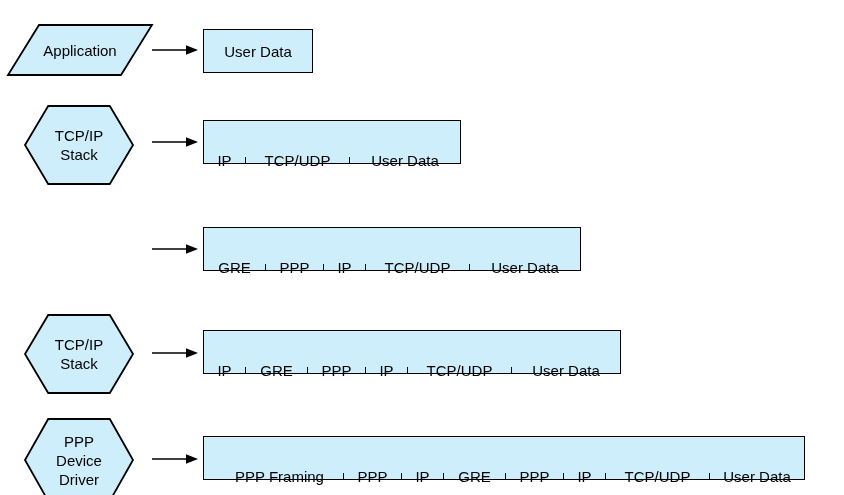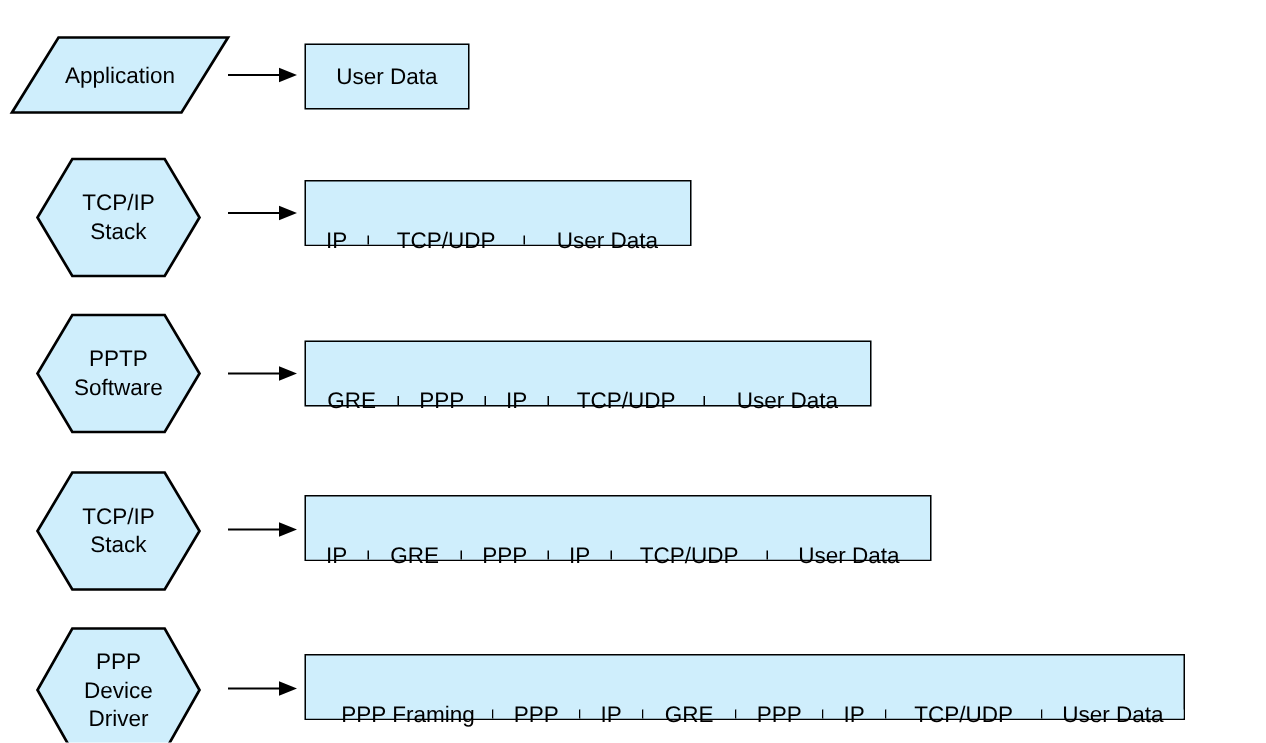--- a/index.html
+++ b/index.html
@@ -113,27 +113,20 @@
     </div>
     <div class="arrow" style="left: 152px; top: 123px;"><svg width="46" height="14" viewBox="0 0 46 14">
         <line x1="0" y1="7" x2="35" y2="7" stroke="#000000" stroke-width="1.4"></line>
         <path d="M 34 2.2 L 46 7 L 34 11.8 Z" fill="#000000"></path>
       </svg></div>
     <div class="packet" style="left: 203px; top: 108px; height: 44px;">
       <div class="seg" style="width: 42px;">IP</div>
       <div class="seg" style="width: 104px;">TCP/UDP</div>
       <div class="seg" style="width: 110px;">User Data</div>
     </div>
-    <div class="stage" style="left: 24px; top: 197px; width: 110px; height: 80px;">
-      <svg width="110" height="80" viewBox="0 0 110 80">
-        <path d="M 24.2 1 L 85.8 1 L 109 40 L 85.8 79 L 24.2 79 L 1 40 Z" fill="#cfeefc" stroke="#000000" stroke-width="1.8" stroke-linejoin="miter"></path>
-      </svg>
-      <div class="stage-label">PPTP
-Software</div>
-    </div>
     <div class="arrow" style="left: 152px; top: 230px;"><svg width="46" height="14" viewBox="0 0 46 14">
         <line x1="0" y1="7" x2="35" y2="7" stroke="#000000" stroke-width="1.4"></line>
         <path d="M 34 2.2 L 46 7 L 34 11.8 Z" fill="#000000"></path>
       </svg></div>
     <div class="packet" style="left: 203px; top: 215px; height: 44px;">
       <div class="seg" style="width: 62px;">GRE</div>
       <div class="seg" style="width: 58px;">PPP</div>
       <div class="seg" style="width: 42px;">IP</div>
       <div class="seg" style="width: 104px;">TCP/UDP</div>
       <div class="seg" style="width: 110px;">User Data</div>
@@ -163,21 +156,21 @@
       </svg>
       <div class="stage-label">PPP
 Device
 Driver</div>
     </div>
     <div class="arrow" style="left: 152px; top: 440px;"><svg width="46" height="14" viewBox="0 0 46 14">
         <line x1="0" y1="7" x2="35" y2="7" stroke="#000000" stroke-width="1.4"></line>
         <path d="M 34 2.2 L 46 7 L 34 11.8 Z" fill="#000000"></path>
       </svg></div>
     <div class="packet" style="left: 203px; top: 424px; height: 44px;">
-      <div class="seg" style="width: 125px; padding-left: 12px;">PPP Framing</div>
+      <div class="seg" style="width: 140px; padding-left: 12px;">PPP Framing</div>
       <div class="seg" style="width: 58px;">PPP</div>
       <div class="seg" style="width: 42px;">IP</div>
       <div class="seg" style="width: 62px;">GRE</div>
       <div class="seg" style="width: 58px;">PPP</div>
       <div class="seg" style="width: 42px;">IP</div>
       <div class="seg" style="width: 104px;">TCP/UDP</div>
       <div class="seg" style="width: 94px;">User Data</div>
     </div>
   </div>
 

